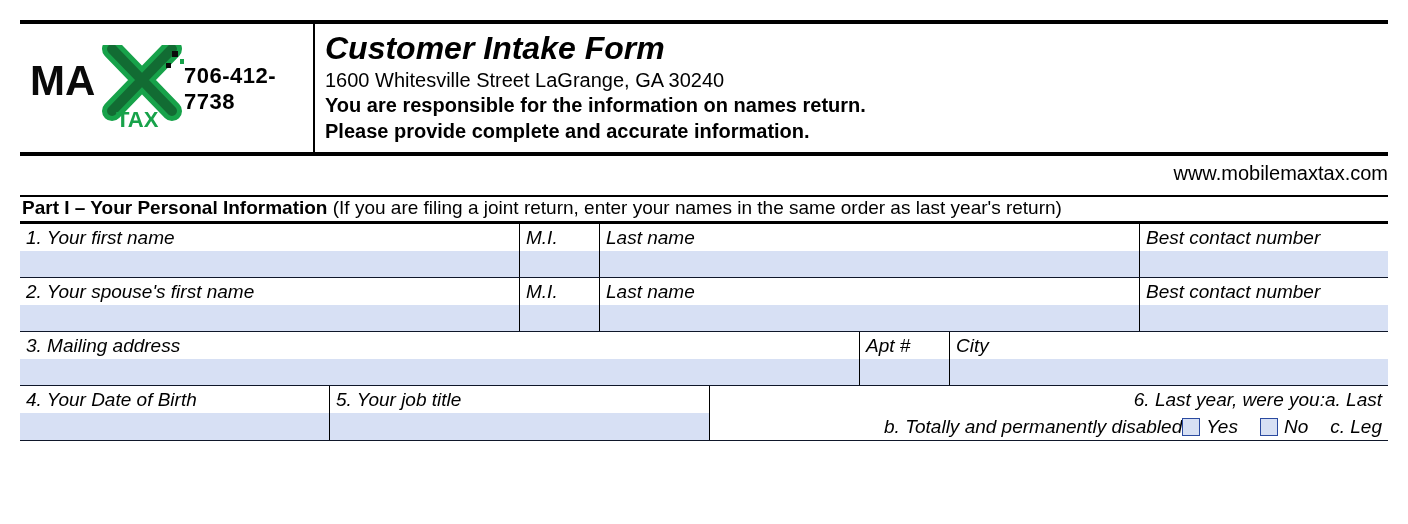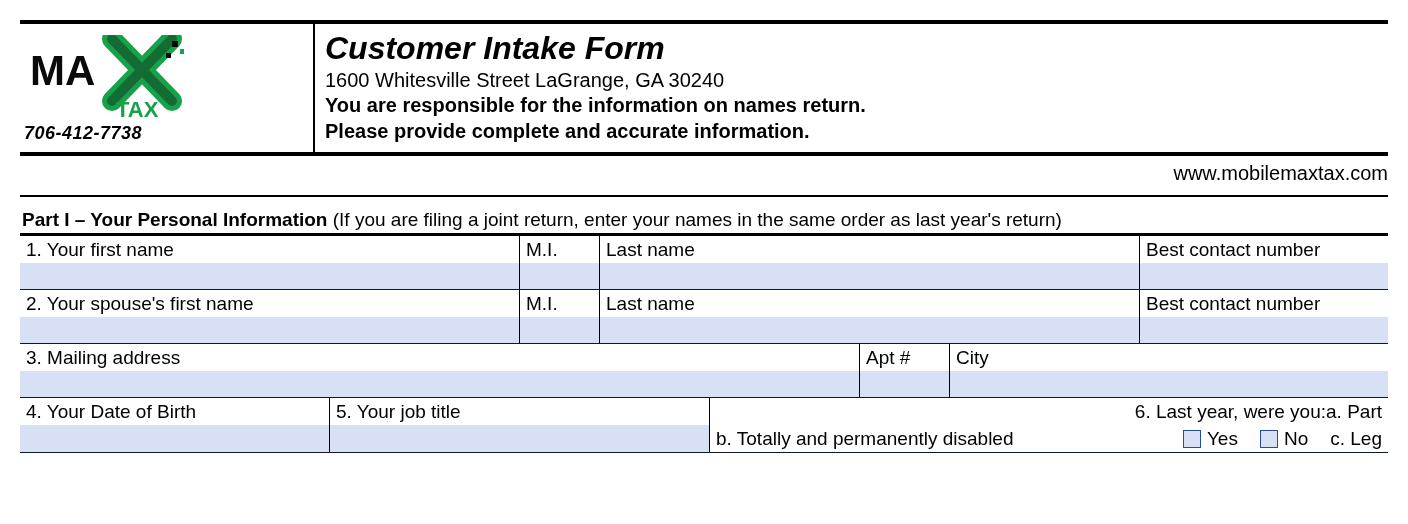--- a/index.html
+++ b/index.html
@@ -15,59 +15,61 @@
   
   .hdr {
     border-top: 4px solid #000;
     border-bottom: 4px solid #000;
     display: flex;
   }
   .hdr-left {
     width: 295px;
     border-right: 2px solid #000;
     display: flex;
-    flex-direction: column;
+    flex-direction: row;
+    align-items: center;
     justify-content: center;
     padding: 8px 4px 6px 4px;
   }
   .logo { margin-bottom: 2px; }
-  .phone { font-weight: bold; font-size: 18px; letter-spacing: 0.5px; font-style: italic; }
+  .phone { font-weight: bold; font-size: 22px; letter-spacing: 0.5px; }
   .hdr-right {
     flex: 1;
     text-align: left;
     padding: 6px 10px 8px 10px;
   }
   .title { font-weight: bold; font-style: italic; font-size: 32px; margin-bottom: 2px; }
   .addr { font-size: 20px; }
   .disc { font-weight: bold; font-size: 20px; line-height: 1.3; }
 
   .web {
     text-align: right;
     font-size: 20px;
     padding: 6px 0 6px 430px; 
   }
 
   
   .part-wrap {
     margin-top: 4px;
     border-top: 2px solid #000;
     border-bottom: 3px solid #000;
-    padding: 12px 2px 2px 2px;
+    padding: 0 2px 2px 2px;
   }
   .part-b { font-weight: bold; }
 
   
   .blue { background: #d7e0f4; }
   .row { display: flex; width: 100%; }
   .cell {
     border-right: 1px solid #000;
     padding: 3px 6px 2px 6px;
     min-height: 26px;
     display: flex;
     align-items: center;
+    font-style: italic;
   }
   .cell:last-child { border-right: none; }
 
   .sep { border-top: 1px solid #0f172a; }
 
   .cb {
     display: inline-block;
     width: 18px; height: 18px;
     border: 1px solid #2a4aa0;
     background: #d7e0f4;
@@ -156,28 +158,28 @@
     <div class="cell" style="width:840px"></div>
     <div class="cell" style="width:90px"></div>
     <div class="cell" style="flex:1"></div>
   </div>
 
   <div class="row sep">
     <div class="cell" style="width:310px">4. Your Date of Birth</div>
     <div class="cell" style="width:380px">5. Your job title</div>
     <div class="cell" style="flex:1; justify-content:flex-end;">
       <span>6. Last year, were you:</span>
-      <span>a. Part</span>
+      <span>a. Last</span>
     </div>
   </div>
 
   <div class="row">
     <div class="cell blue keep" style="width:310px"></div>
     <div class="cell blue keep" style="width:380px"></div>
-    <div class="cell" style="flex:1;">
+    <div class="cell" style="flex:1;text-align:right;">
       <span style="flex:1">b. Totally and permanently disabled</span>
       <span class="opt">
         <span class="cb"></span>
         <span>Yes</span>
       </span>
       <span class="opt">
         <span class="cb"></span>
         <span>No</span>
       </span>
       <span>c. Leg</span>

